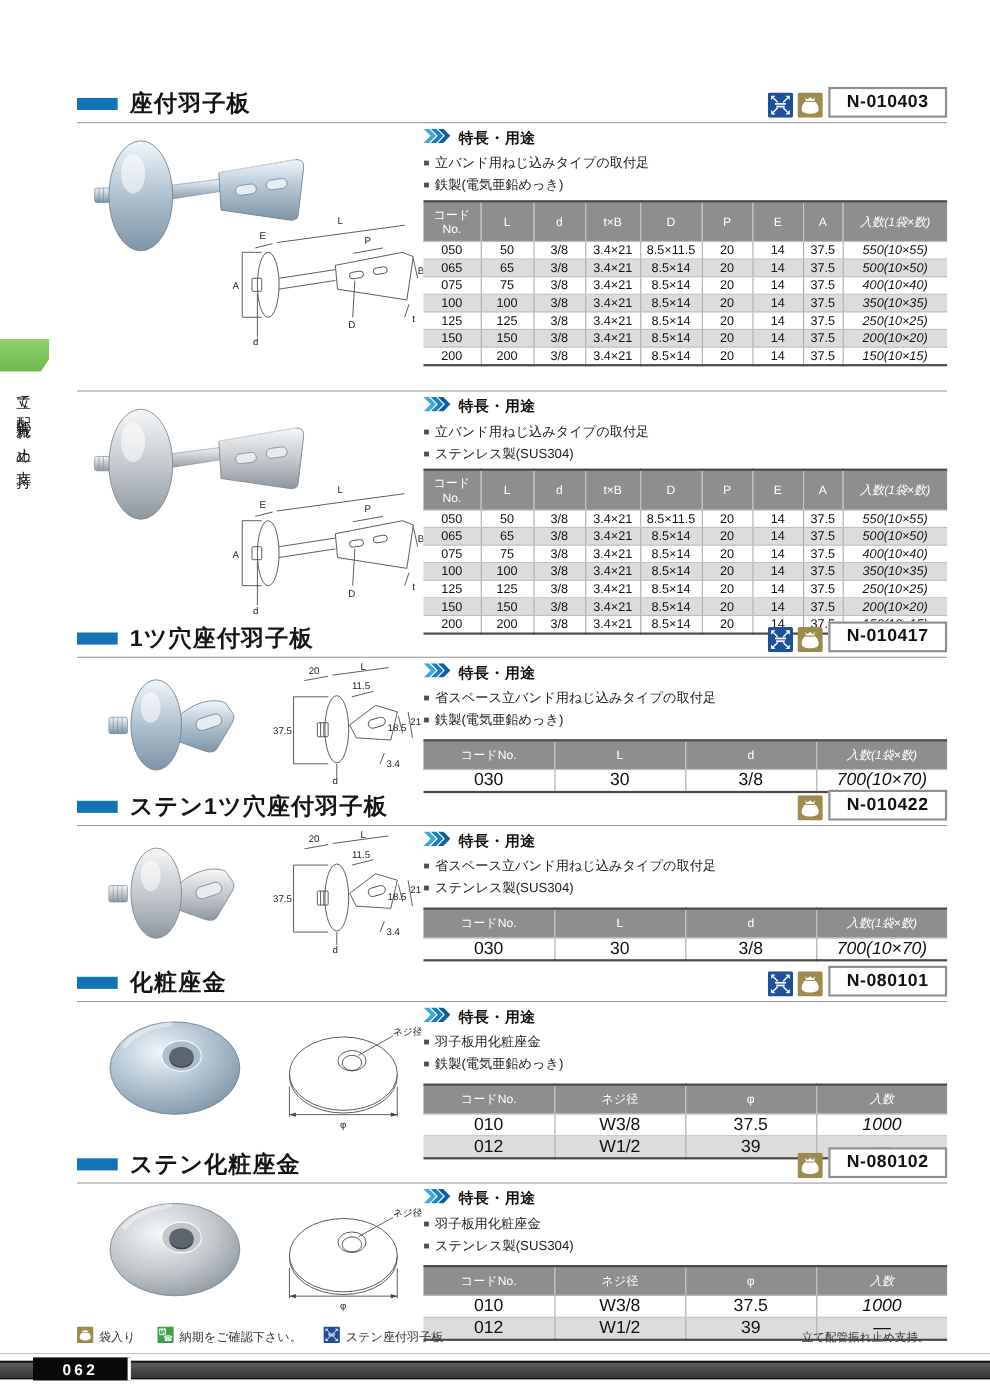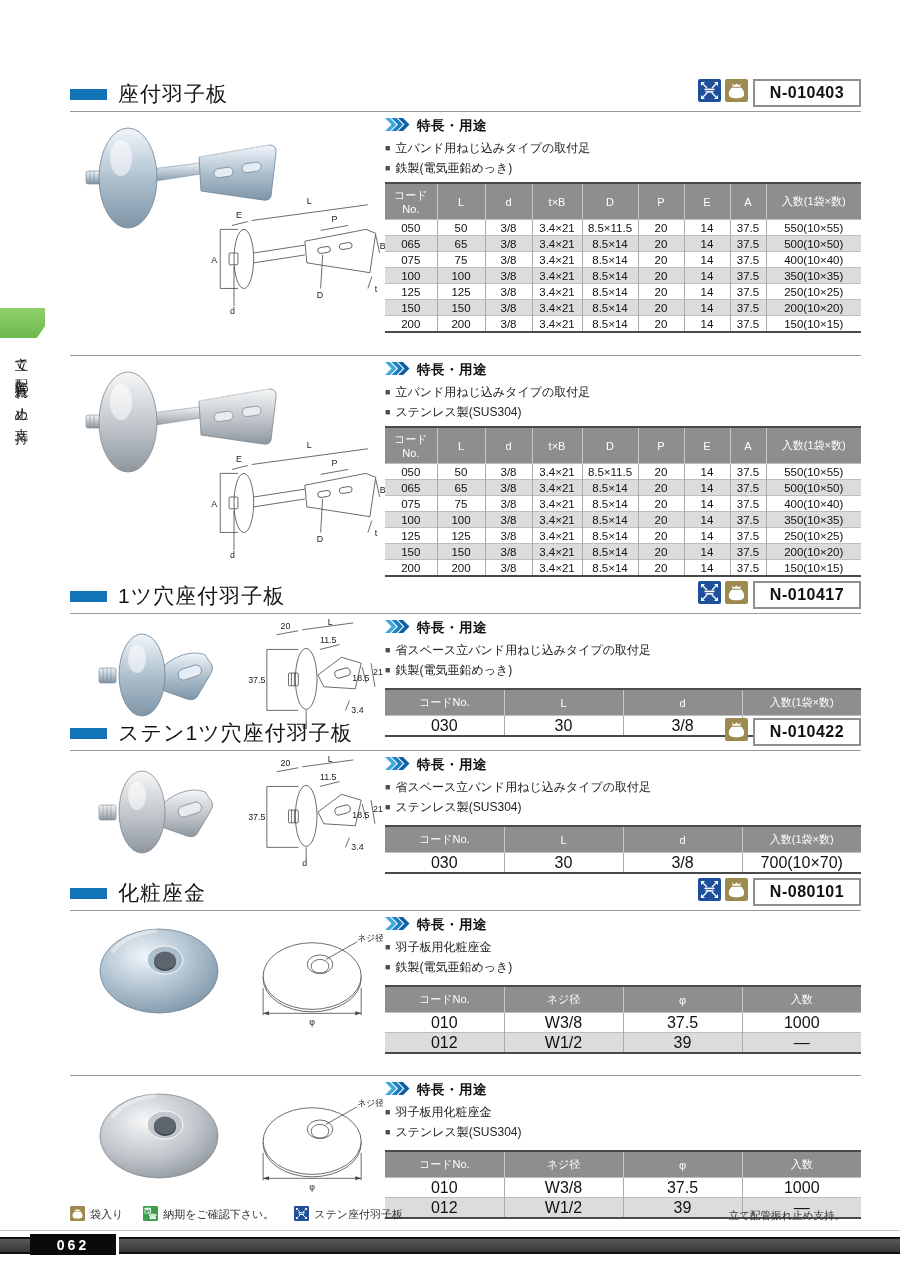--- a/index.html
+++ b/index.html
@@ -9,27 +9,27 @@
   
   .side-tab{position:absolute;left:0;top:308px;width:45px;height:30px;
             background:linear-gradient(#90d16c,#6db84c);
             clip-path:polygon(0 0,100% 0,100% 60%,82% 100%,0 100%);}
   .side-text{position:absolute;left:12px;top:347px;writing-mode:vertical-rl;
              font-size:13.5px;letter-spacing:3px;color:#1a1a1a;font-weight:500;}
 
   
   .product{position:absolute;left:70px;width:791px;}
   .s0{top:78px;height:244px}.s1{top:322px;height:240px}
-  .s2{top:580px;height:155px}.s3{top:717px;height:158px}
+  .s2{top:564px;height:155px}.s3{top:717px;height:158px}
   .s4{top:877px;height:163px}.s5{top:1042px;height:160px}
 
   .titlerow{position:relative;height:32px;display:flex;align-items:center;}
   .tbar{width:37px;height:11px;background:#1274b6;margin-right:11px;flex:0 0 auto;}
-  .ptitle{margin:0;font-size:21px;font-weight:normal;letter-spacing:1px;color:#141414;white-space:nowrap;}
-  .badges{position:absolute;right:0;top:1px;display:flex;align-items:flex-start;gap:0;}
+  .ptitle{margin:0;font-size:21px;font-weight:bold;letter-spacing:1px;color:#141414;white-space:nowrap;}
+  .badges{position:absolute;right:0;top:1px;display:flex;align-items:flex-end;gap:0;}
   .icons{display:flex;gap:4px;align-items:center;}
   .codebox{width:104px;height:24px;border:2px solid #8f8f8f;background:#fff;margin-left:5px;
            display:flex;align-items:center;justify-content:center;
            font-weight:bold;font-size:16px;letter-spacing:.5px;color:#111;}
   .rule{position:absolute;left:0;right:0;top:33px;border-top:1.5px solid #9a9a9a;}
 
   .imagery{position:absolute;left:0;top:36px;width:315px;bottom:0;}
   .photo,.drawing{position:absolute;}
   .big .photo{left:15px;top:6px;width:200px;height:115px;}
   .big .drawing{left:138px;top:76px;width:178px;height:126px;}
@@ -48,21 +48,21 @@
   table.spec{border-collapse:collapse;width:476px;table-layout:fixed;
              border-top:2px solid #4a4a4a;border-bottom:2px solid #4a4a4a;background:#fff;}
   table.t-big{margin-top:5px;}
   table.t-small{margin-top:9px;}
   .spec th{background:#8e8e8e;color:#fff;font-weight:normal;font-size:11px;height:16px;
            border-right:1px solid #c9c9c9;padding:4px;text-align:center;}
   .spec td{font-size:11.5px;height:15px;text-align:center;color:#111;padding:0;
            border-right:1px solid #ababab;border-top:1px solid #bdbdbd;}
   .t-small td{height:19px;font-size:16px;}
   .t-small th{height:17px;}
-  .spec th:last-child,.spec td:last-child{border-right:none;}
+  .spec th:last-child,.spec td:last-child{border-right:none;font-style:italic;}
   .spec tbody tr:nth-child(even) td{background:#dcdcdc;}
 
   
   .legend{position:absolute;left:70px;top:1206px;display:flex;gap:20px;align-items:flex-start;font-family:Liberation Serif, serif;}
   .legend .li{display:flex;align-items:center;gap:5px;font-size:11px;color:#333;}
   .unitnote{position:absolute;right:55px;top:1209px;font-size:10.5px;color:#333;}
   .botline{position:absolute;left:0;top:1230px;width:900px;border-top:1px solid #c4c4c4;}
   .botbar{position:absolute;left:0;top:1237px;width:900px;height:13px;
           background:linear-gradient(#5a5a5a,#383838);border-top:2px solid #101010;border-bottom:2px solid #101010;}
   .pagebox{position:absolute;left:30px;top:1234px;width:86px;height:21px;background:#0a0a0a;
@@ -847,20 +847,34 @@
               <td>W1/2</td>
               <td>39</td>
               <td>—</td>
             </tr>
           </tbody>
         </table>
       </div>
   </section>
 
   <section class="product washer s5">
+    <div class="titlerow">
+        <span class="tbar"></span>
+      <h2 class="ptitle">ステン化粧座金</h2>
+      <div class="badges">
+          <span class="icons">
+            <svg width="23" height="23" viewBox="0 0 23 23">
+      <rect width="23" height="23" rx="2" fill="#9c8a4e"></rect>
+      <path fill="#fff" d="M7,4.5 L9,6.5 L11.5,4.5 L14,6.5 L16,4.5 L15.2,8 C18,9.6 19.2,12.5 19.2,15 C19.2,18 16.5,19.3 11.5,19.3 C6.5,19.3 3.8,18 3.8,15 C3.8,12.5 5,9.6 7.8,8 Z"></path>
+      <line x1="7.6" y1="8.3" x2="15.4" y2="8.3" stroke="#9c8a4e" stroke-width="1"></line>
+    </svg>
+          </span>
+        <div class="codebox">N-080102</div>
+        </div>
+      </div>
     <div class="rule"></div>
     <div class="imagery">
       <div class="photo"><svg width="100%" height="100%" viewBox="0 0 130 92">
             <defs>
     <linearGradient id="d5" x1="0" y1="0" x2="0" y2="1">
       <stop offset="0" stop-color="#f6f7f8"></stop>
                 <stop offset=".55" stop-color="#bfc5ca"></stop>
                 <stop offset="1" stop-color="#8f979e"></stop>
               </linearGradient>
     <linearGradient id="r5" x1="0" y1="0" x2="0" y2="1">

